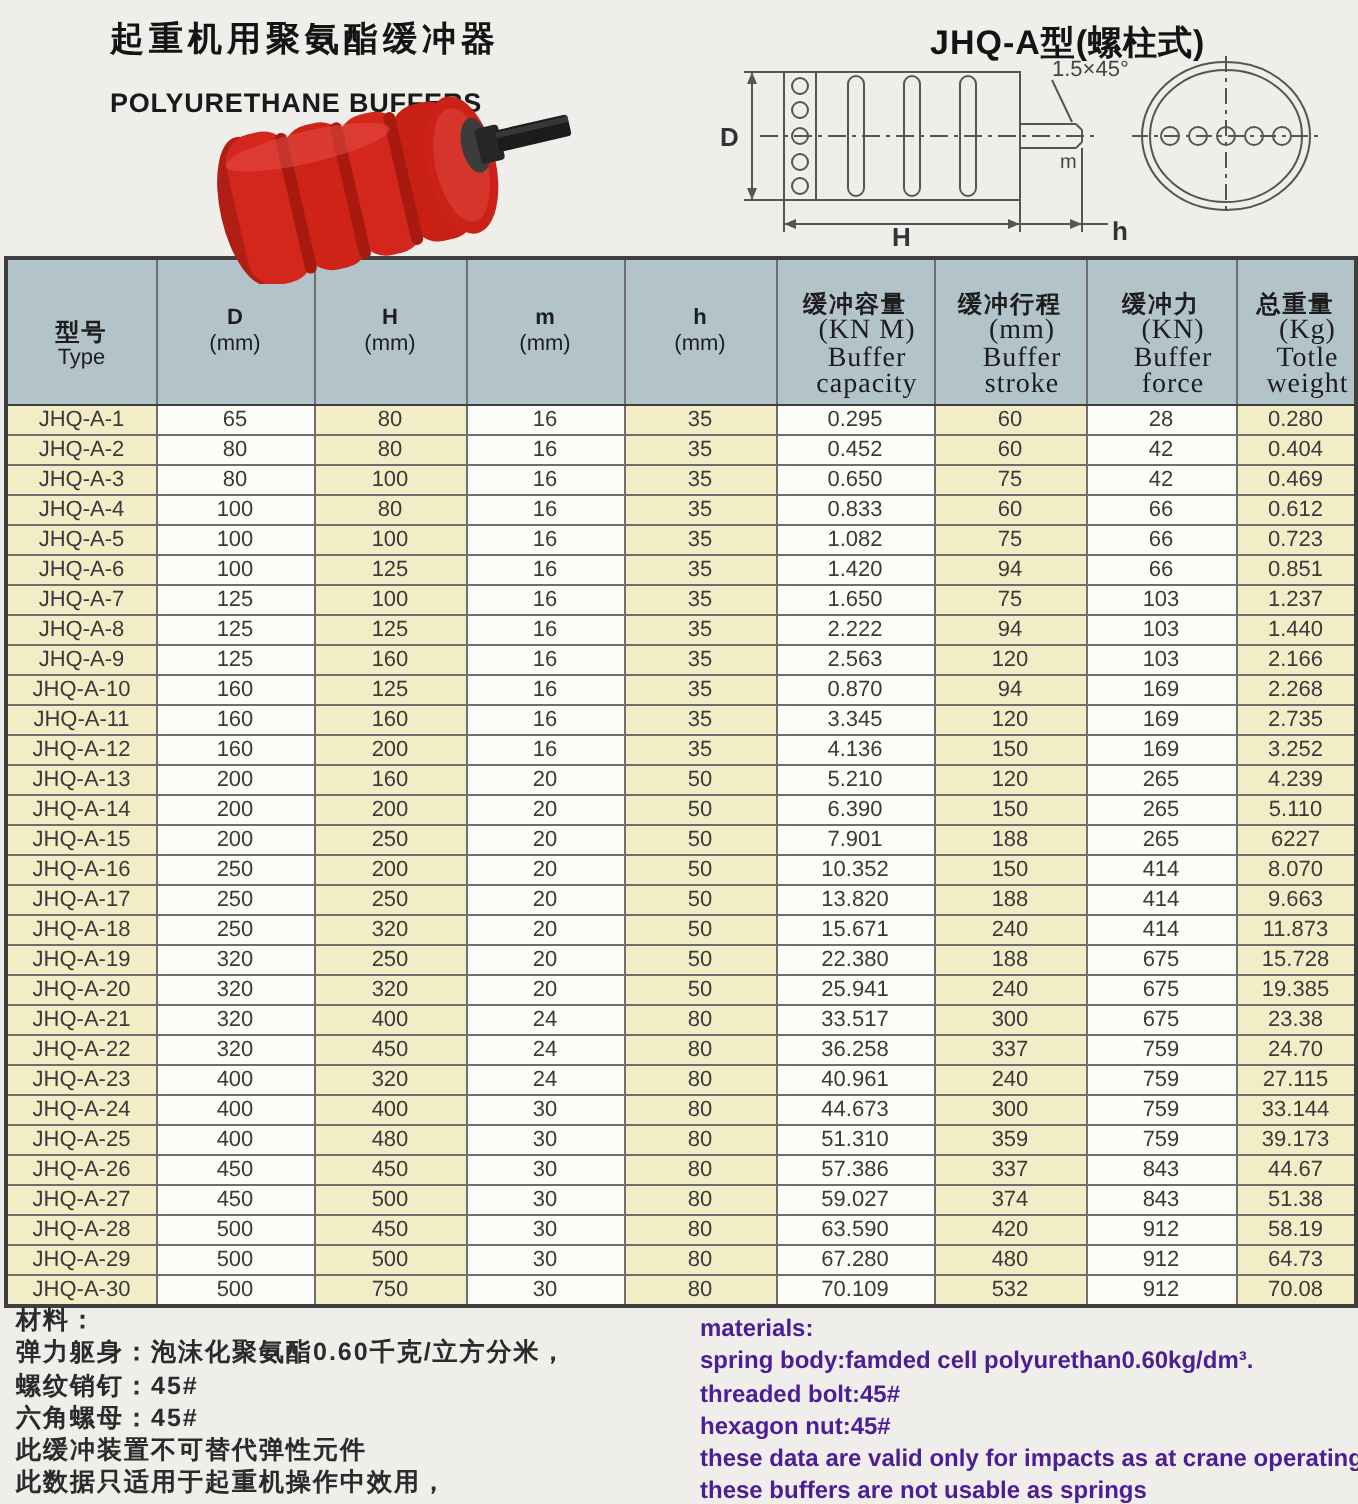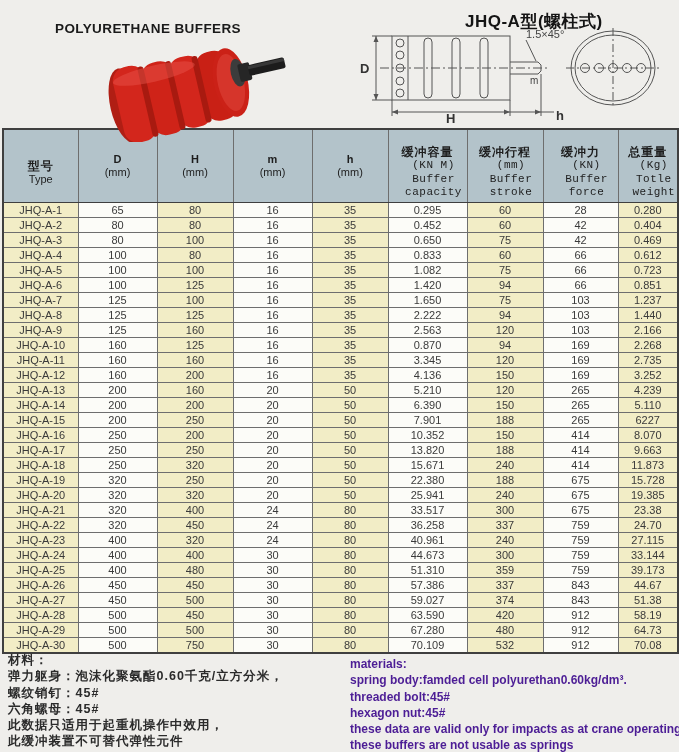--- a/index.html
+++ b/index.html
@@ -38,39 +38,40 @@
   }
   .spec-table thead th {
     background:#b3c3ca;
     height:58px;
     border-bottom:1.5px solid #3f3f3f;
     font-weight:normal;
     padding:2px 0;
   }
   .h-cn { font-size:12px; font-weight:bold; color:#1d1d1d; letter-spacing:1px; line-height:14px;margin-top:13px; }
   .h-sub { font-size:11px; color:#1d1d1d; line-height:13px; font-family:"Liberation Sans",sans-serif; }
-  .h-mono { font-size:11px; color:#1d1d1d; line-height:13.5px; font-family:Liberation Mono, monospace; letter-spacing:0.5px;padding-left:12px; }
+  .h-mono { font-size:14px; color:#1d1d1d; line-height:13.5px; font-family:Liberation Serif, serif; letter-spacing:0.5px;padding-left:12px; }
   .spec-table tbody td {
     height:14.2px; line-height:14px; font-size:11px; color:#3a3a3a; padding:0;
   }
   .spec-table tbody td:nth-child(odd)  { background:#f2edc6; }
   .spec-table tbody td:nth-child(even) { background:#fcfcf8; }
 
   
   .notes-cn { position:absolute; left:8px; top:652px; width:340px; }
   .notes-cn .line { font-size:12.5px; font-weight:bold; color:#2b2b2b; line-height:16.3px; letter-spacing:1px; white-space:nowrap; }
   .notes-en { position:absolute; left:350px; top:656px; width:329px; }
   .notes-en .line { font-size:12px; font-weight:bold; color:#4c1d95; line-height:16.3px; letter-spacing:0px; white-space:nowrap; }
 </style>
 </head>
 <body>
 
 <div class="page">
 
   <div class="brand">
+    <div class="cn">起重机用聚氨酯缓冲器</div>
     <div class="en">POLYURETHANE BUFFERS</div>
   </div>
   <div class="model-title">JHQ-A型(螺柱式)</div>
 
   <svg class="photo" width="235" height="110" viewBox="0 0 235 110">
     <g transform="rotate(-13 110 55)">
       <ellipse cx="36" cy="57" rx="16" ry="38" fill="#b01e14"></ellipse>
       <rect x="28" y="19" width="33" height="77" rx="14" fill="#d3261c"></rect>
       <rect x="57" y="21" width="33" height="74" rx="14" fill="#cf2318"></rect>
       <rect x="85" y="22" width="33" height="72" rx="14" fill="#d3261c"></rect>
@@ -542,22 +543,22 @@
           <td>70.08</td>
         </tr>
       </tbody>
   </table>
 
   <div class="notes-cn">
     <div class="line">材料：</div>
     <div class="line">弹力躯身：泡沫化聚氨酯0.60千克/立方分米，</div>
     <div class="line">螺纹销钉：45#</div>
     <div class="line">六角螺母：45#</div>
+    <div class="line">此缓冲装置不可替代弹性元件</div>
     <div class="line">此数据只适用于起重机操作中效用，</div>
-    <div class="line">此缓冲装置不可替代弹性元件</div>
   </div>
   <div class="notes-en">
     <div class="line">materials:</div>
     <div class="line">spring body:famded cell polyurethan0.60kg/dm³.</div>
     <div class="line">threaded bolt:45#</div>
     <div class="line">hexagon nut:45#</div>
     <div class="line">these data are valid only for impacts as at crane operating</div>
     <div class="line">these buffers are not usable as springs</div>
   </div>
 

